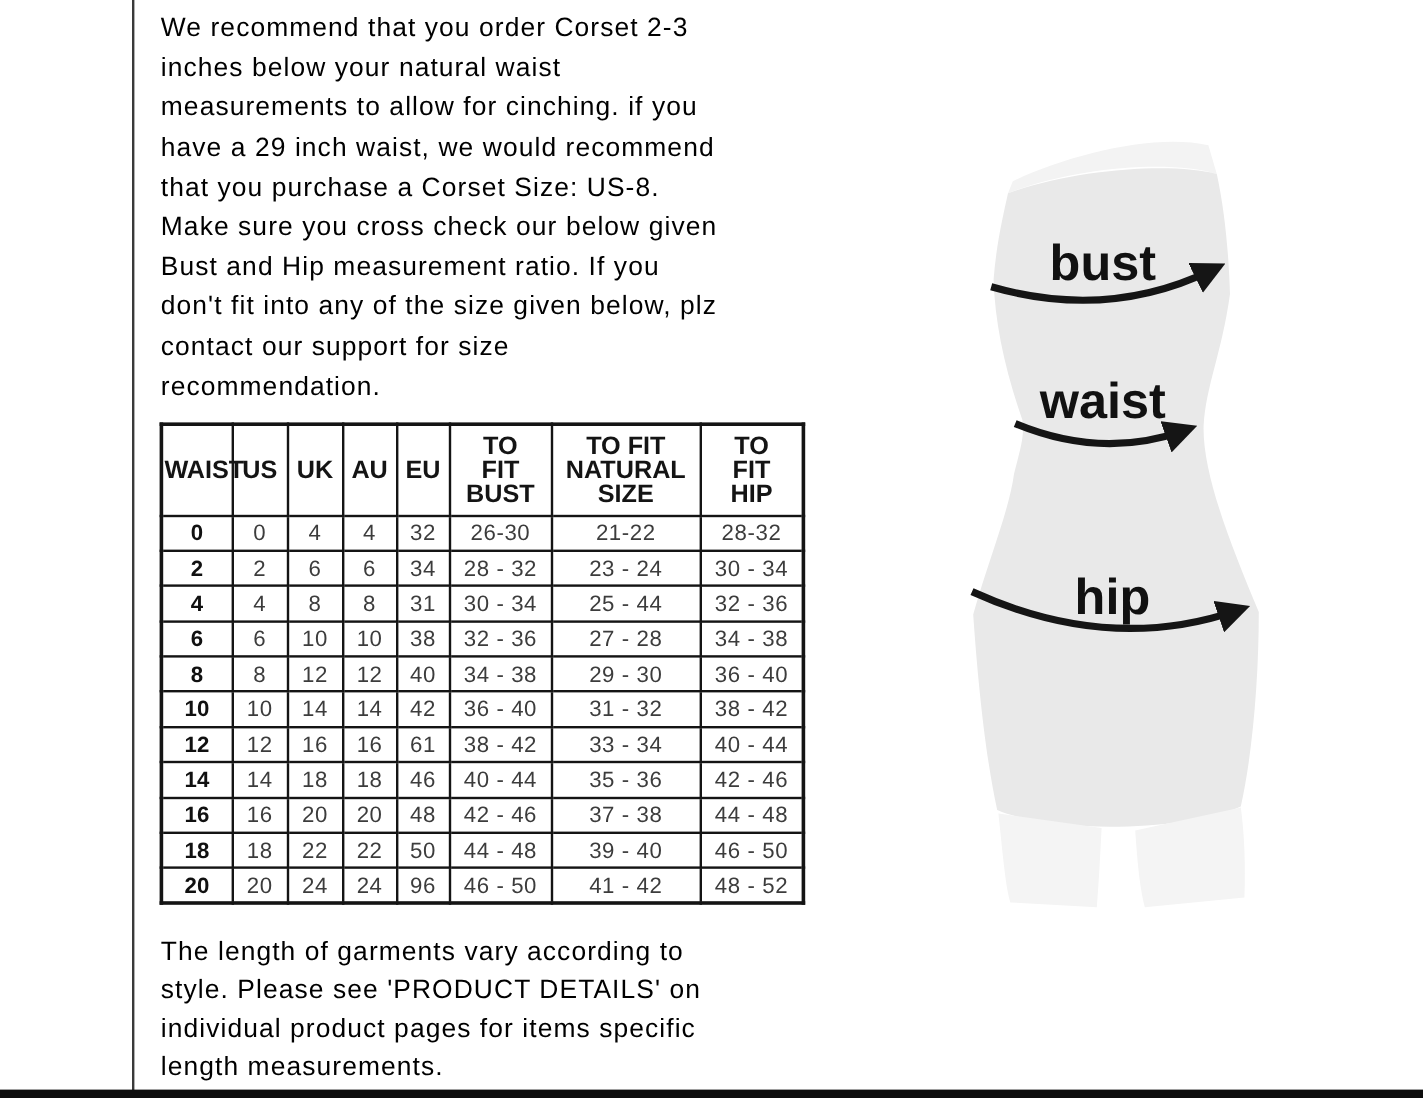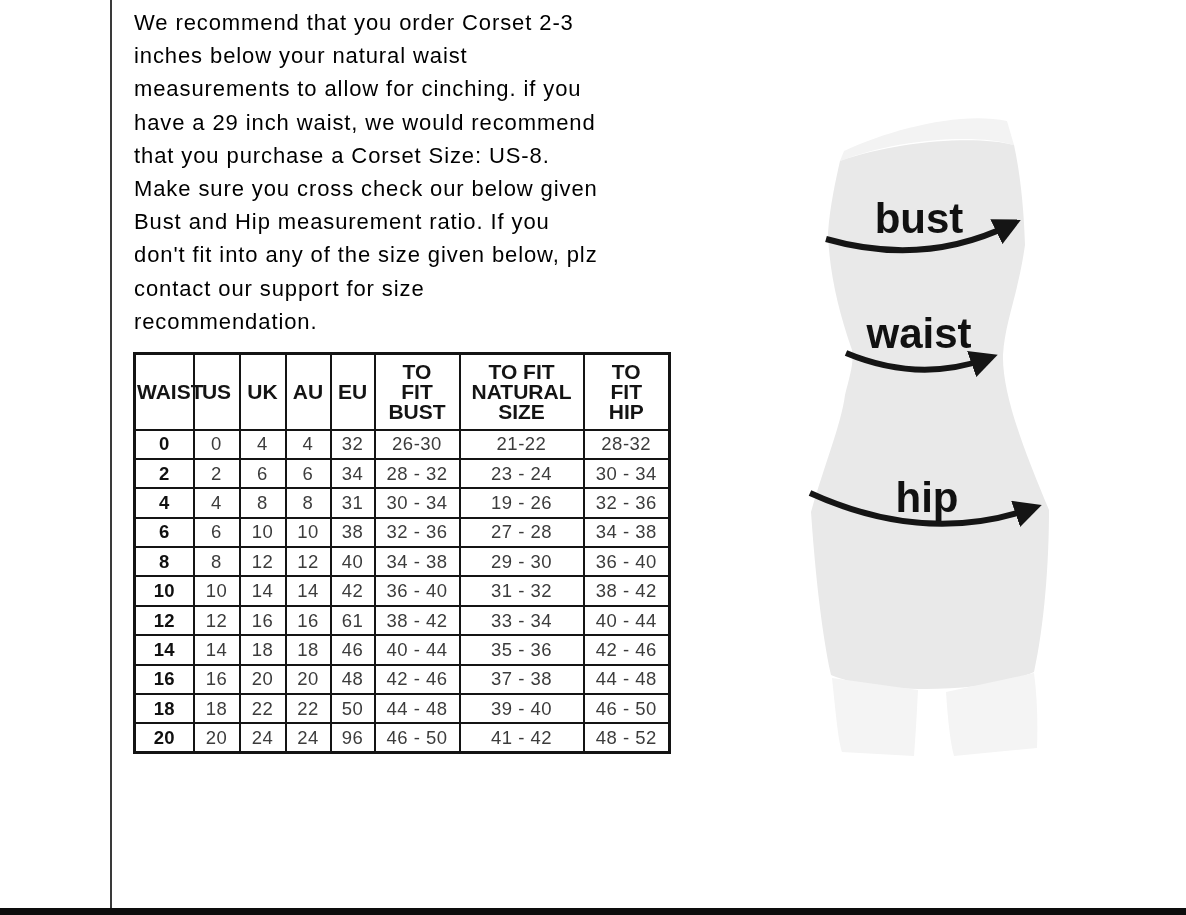--- a/index.html
+++ b/index.html
@@ -131,21 +131,21 @@
           <td>23 - 24</td>
           <td>30 - 34</td>
         </tr>
         <tr>
           <td class="size-col">4</td>
           <td>4</td>
           <td>8</td>
           <td>8</td>
           <td>31</td>
           <td>30 - 34</td>
-          <td>19 - 26</td>
+          <td>25 - 44</td>
           <td>32 - 36</td>
         </tr>
         <tr>
           <td class="size-col">6</td>
           <td>6</td>
           <td>10</td>
           <td>10</td>
           <td>38</td>
           <td>32 - 36</td>
           <td>27 - 28</td>
@@ -217,20 +217,24 @@
           <td>24</td>
           <td>24</td>
           <td>96</td>
           <td>46 - 50</td>
           <td>41 - 42</td>
           <td>48 - 52</td>
         </tr>
       </tbody>
   </table>
 
+  <p class="para note">The length of garments vary according to
+style. Please see 'PRODUCT DETAILS'  on
+individual product pages for items specific
+length measurements.</p>
 
   <div class="figure-wrap">
     <svg width="440" height="690" viewBox="0 0 440 690" xmlns="http://www.w3.org/2000/svg">
       <defs>
         <marker id="ah" viewBox="0 0 10 10" refX="5.5" refY="5" markerWidth="4.6" markerHeight="4.6" orient="auto-start-reverse">
           <path d="M0,0 L10,5 L0,10 z" fill="#151515"></path>
         </marker>
       </defs>
 
       <path d="M 94 66 C 150 44 230 38 268 50 L 261 26 C 215 16 145 34 98 56 Z" fill="#f3f3f3"></path>

